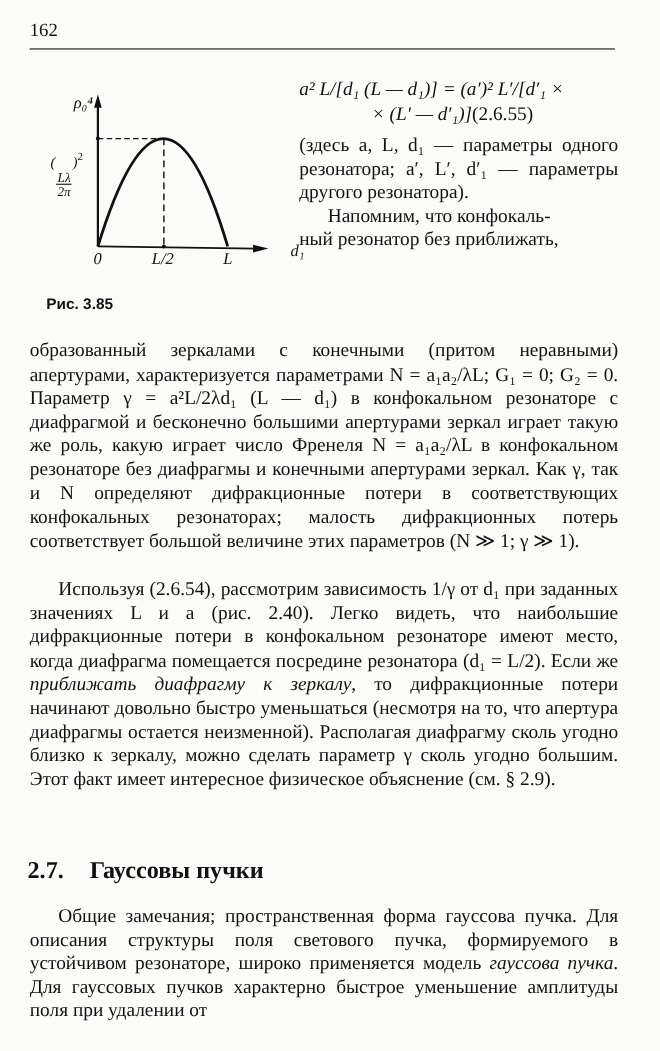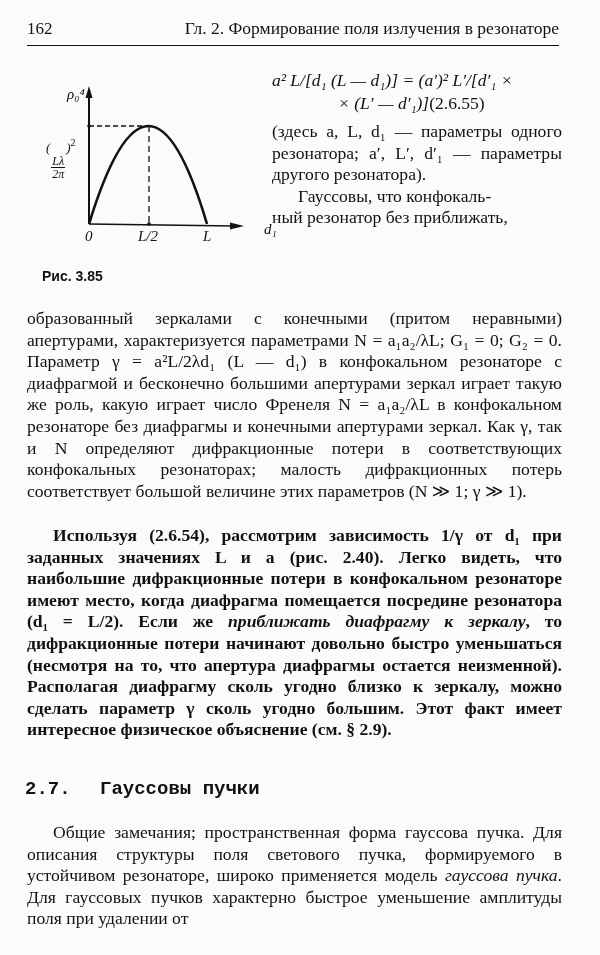--- a/index.html
+++ b/index.html
@@ -36,33 +36,32 @@
   .para {
     position: absolute; font-size: 17.6px; line-height: 21.6px;
     text-align: justify; text-align-last: left;
   }
   .para p { margin: 0; }
   .indent { text-indent: 26px; }
   .eq { font-style: italic; font-size: 17.5px; line-height: 23px; }
   .eqnum { font-style: normal; }
   i, .it { font-style: italic; }
   .sec {
-    position: absolute; left: 25px; top: 778px; font-size: 19px; font-weight: bold; font-family: Liberation Mono, monospace;
+    position: absolute; left: 25px; top: 778px; font-size: 22px; font-weight: bold;
   }
   .sec .snum { margin-right: 18px; }
   b.run { font-weight: normal; }
 </style>
 </head>
 <body>
 
 <div class="page">
 
   <div class="header">
     <span class="pnum">162</span>
-    <span>Гл. 2. Формирование поля излучения в резонаторе</span>
   </div>
 
   <div class="fig">
     <svg width="270" height="240" viewBox="0 50 270 240">
 
       <line x1="77" y1="224" x2="77" y2="92" stroke="#111" stroke-width="2"></line>
       <polygon points="77,86 73.5,98 80.5,98" fill="#111"></polygon>
 
       <line x1="77" y1="224" x2="222" y2="226" stroke="#111" stroke-width="1.6"></line>
       <polygon points="232,226 218,222.5 218,229.5" fill="#111"></polygon>
@@ -95,29 +94,29 @@
 
   <div class="para" style="left:272px;top:67px;width:290px;">
     <div class="eq" style="margin-top:2px;">
       <div style="white-space:nowrap;">a² L/[d₁ (L — d₁)] = (a′)² L′/[d′₁ ×</div>
       <div style="display:flex;padding-left:66px;">
         <span>× (L′ — d′₁)]</span>
         <span class="eqnum">(2.6.55)</span>
       </div>
     </div>
     <p style="margin-top:6px;">(здесь a, L, d₁ — параметры одного резонатора; a′, L′, d′₁ — параметры другого резонатора).</p>
-    <p class="indent">Гауссовы, что конфокаль-</p>
+    <p class="indent">Напомним, что конфокаль-</p>
     <p>ный резонатор без приближать,</p>
   </div>
 
   <div class="para" style="left:27px;top:308px;width:535px;">
     <p>образованный зеркалами с конечными (притом неравными) апертурами, характеризуется параметрами N = a₁a₂/λL; G₁ = 0;     G₂ = 0.     Параметр     γ = a²L/2λd₁ (L — d₁) в конфокальном резонаторе с диафрагмой и бесконечно большими апертурами зеркал играет такую же роль, какую играет число Френеля N = a₁a₂/λL в конфокальном резонаторе без диафрагмы и конечными апертурами зеркал. Как γ, так и N определяют дифракционные потери в соответствующих конфокальных резонаторах; малость дифракционных потерь соответствует большой величине этих параметров (N ≫ 1; γ ≫ 1).</p>
   </div>
 
-  <div class="para" style="left:27px;top:525px;width:535px;font-weight:bold;">
+  <div class="para" style="left:27px;top:525px;width:535px;">
     <p class="indent"><span>Используя (2.6.54), рассмотрим зависимость 1/γ от d₁ при заданных значениях L и a (рис. 2.40). Легко видеть, что наибольшие дифракционные потери в конфокальном резонаторе имеют место, когда диафрагма помещается посредине резонатора (d₁ = L/2). Если же </span><i>приближать диафрагму к зеркалу</i><span>, то дифракционные потери начинают довольно быстро уменьшаться (несмотря на то, что апертура диафрагмы остается неизменной). Располагая диафрагму сколь угодно близко к зеркалу, можно сделать параметр γ сколь угодно большим. Этот факт имеет интересное физическое объяснение (см. § 2.9).</span></p>
   </div>
 
   <div class="sec">
     <span class="snum">2.7.</span>
     <span>Гауссовы пучки</span>
   </div>
 
   <div class="para" style="left:27px;top:822px;width:535px;">
     <p class="indent"><b class="run">Общие замечания; пространственная форма гауссова пучка.</b><span> Для описания структуры поля светового пучка, формируемого в устойчивом резонаторе, широко применяется модель </span><i>гауссова пучка</i><span>. Для гауссовых пучков характерно быстрое уменьшение амплитуды поля при удалении от</span></p>

